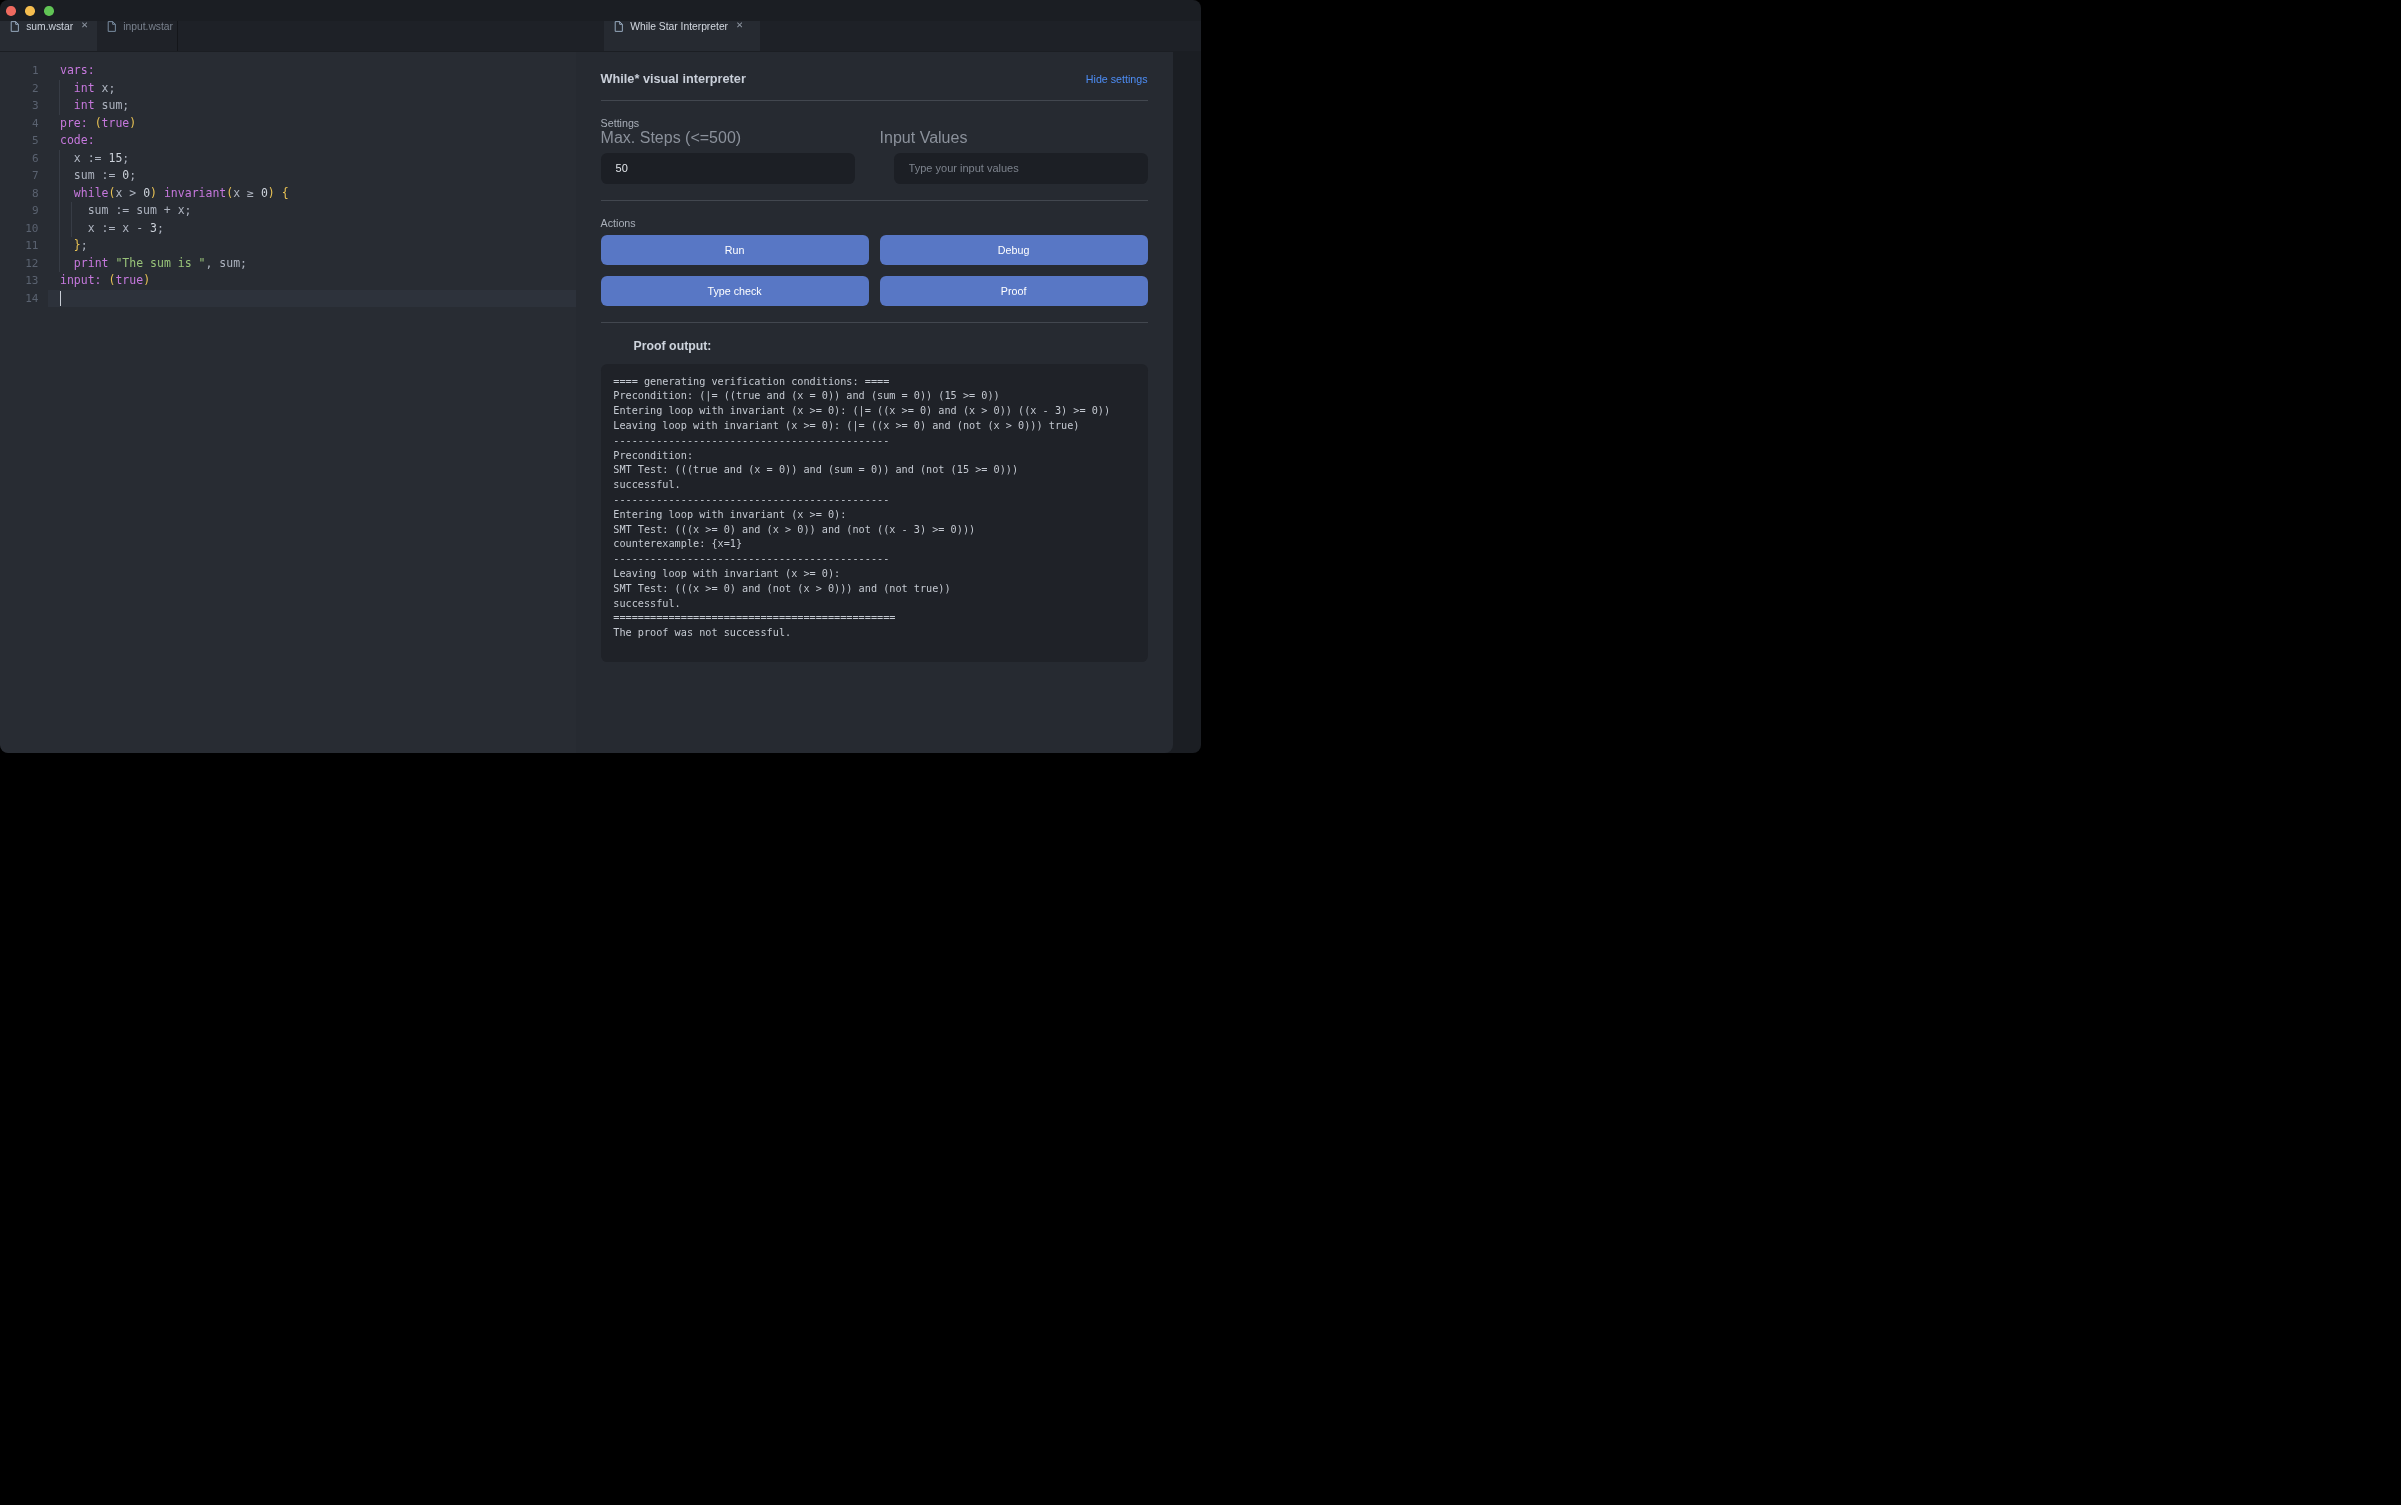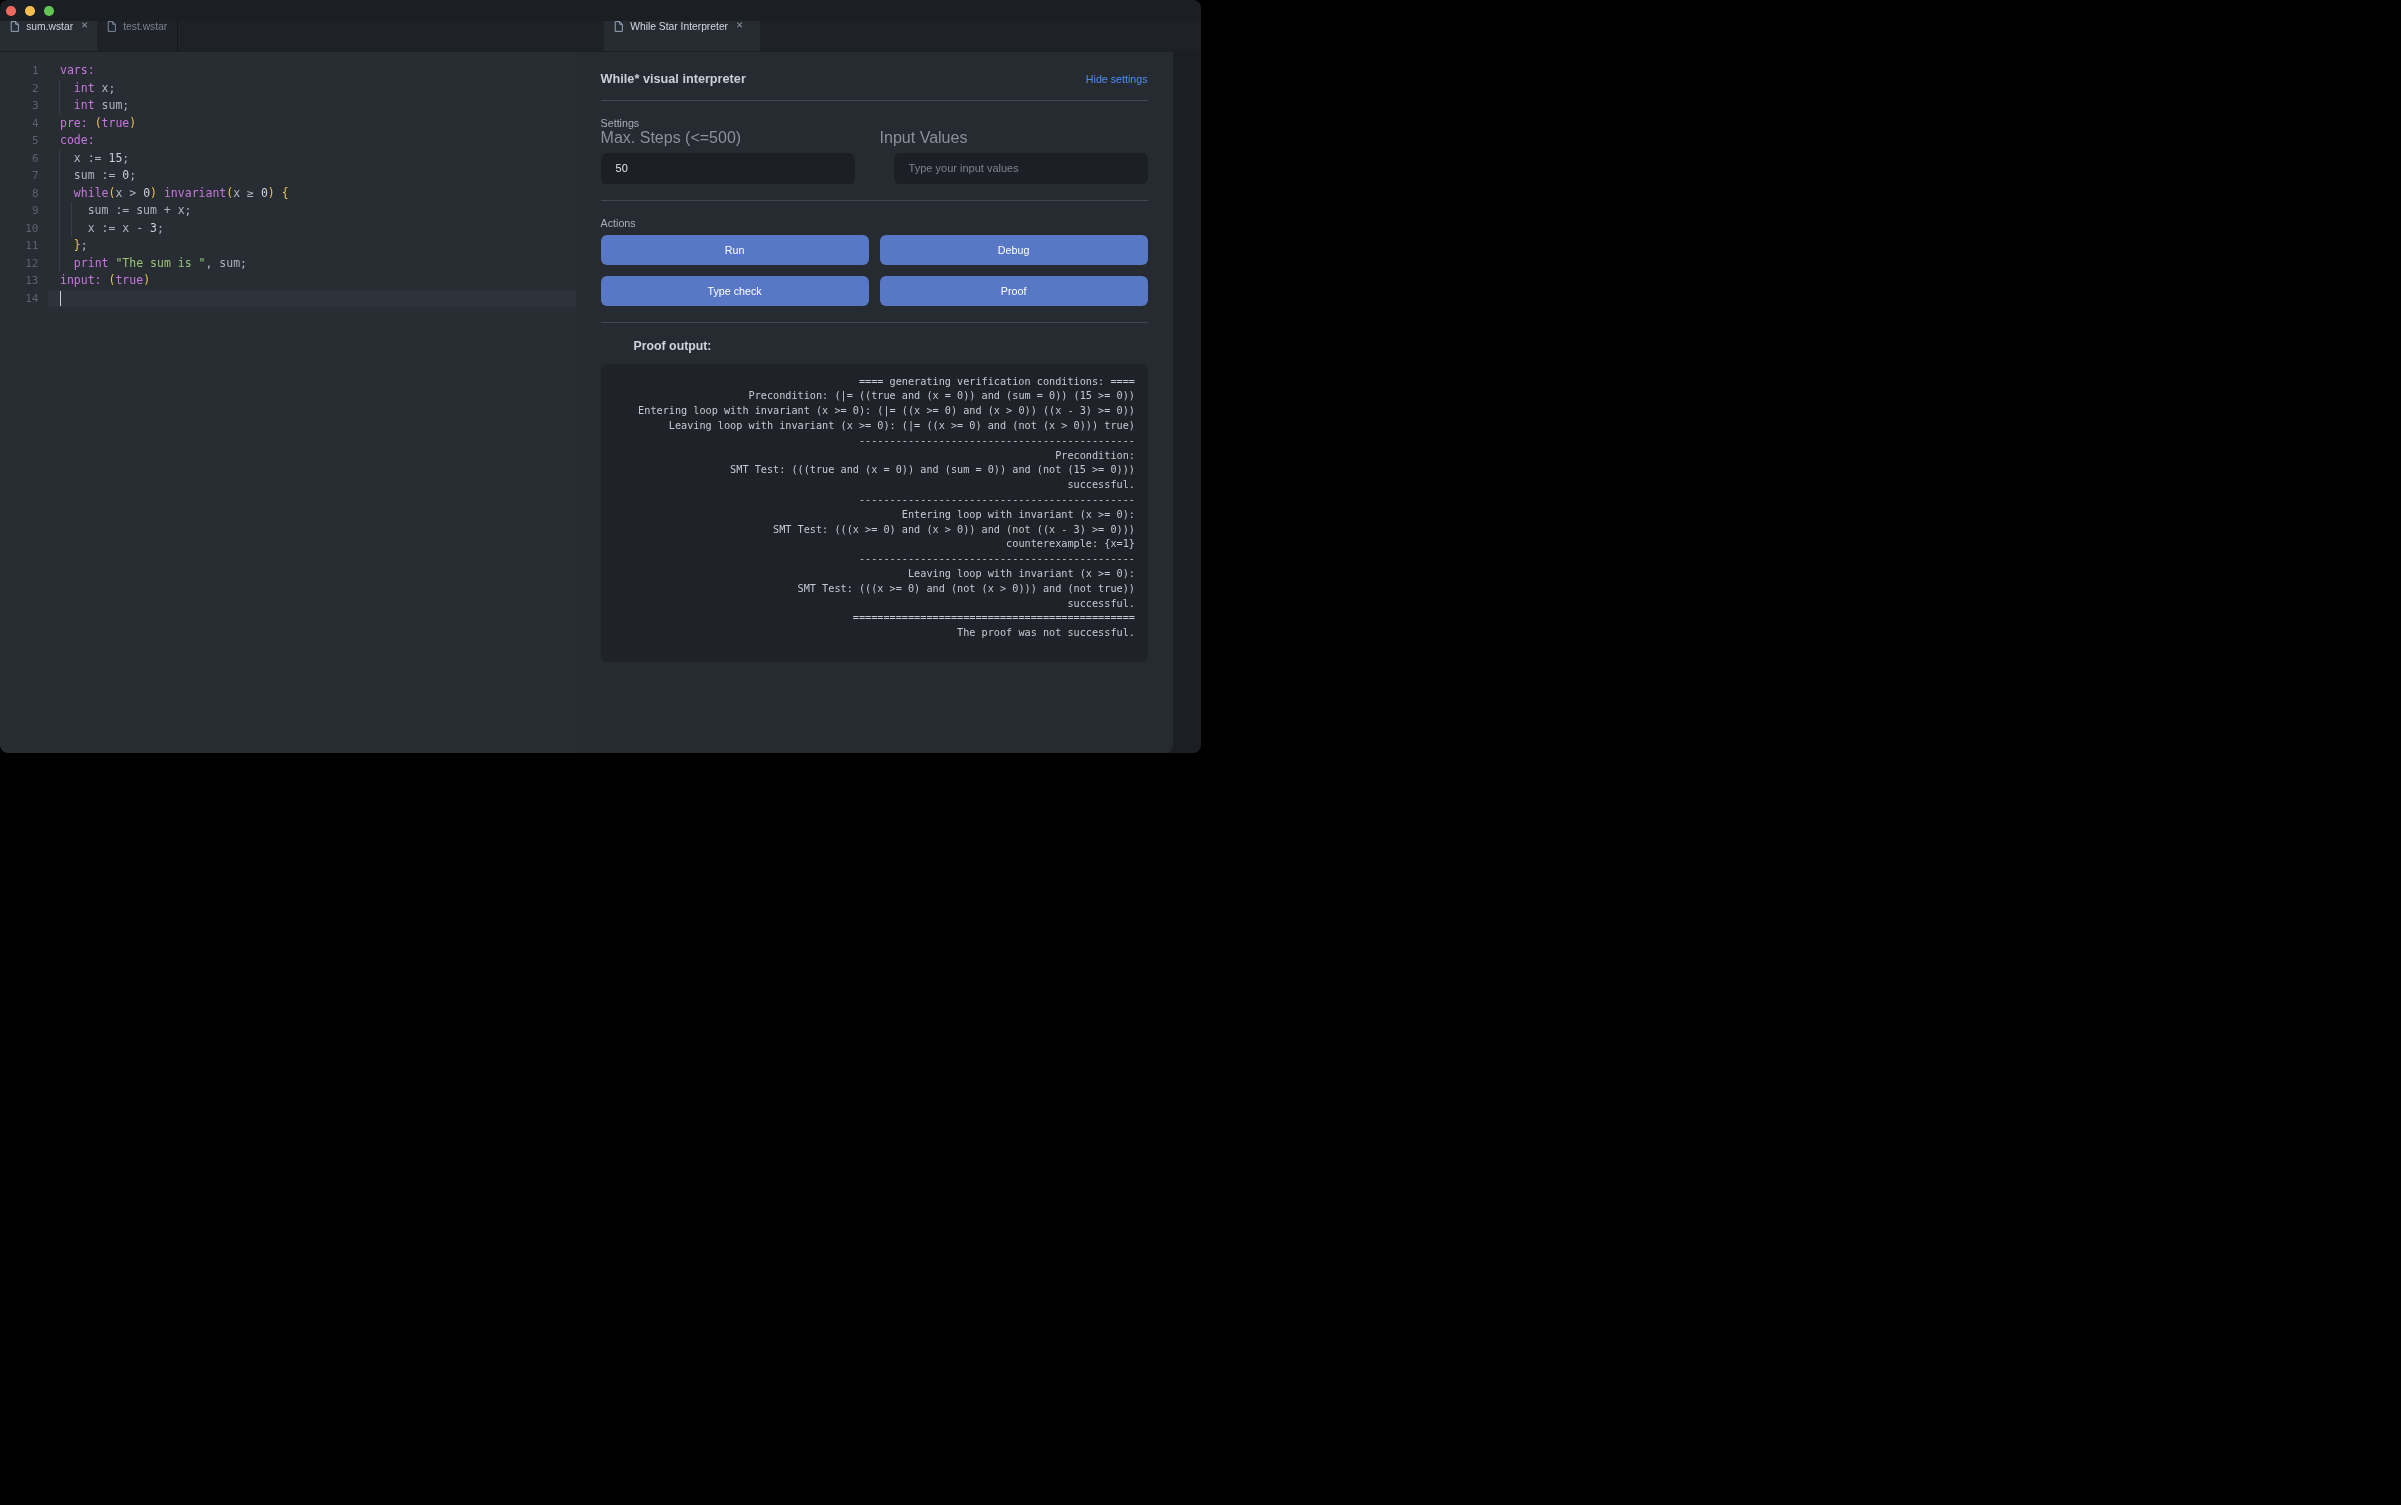--- a/index.html
+++ b/index.html
@@ -67,21 +67,21 @@
     padding:0 15px;font-size:11px;color:#e2e6eb;font-family:"Liberation Sans",sans-serif;outline:none;}
   .field::placeholder{color:#7c828c;}
   .btn-row1{margin-top:6.4px;}
   .btn-row2{margin-top:11px;}
   .abtn{width:100%;height:30px;background:#5877c5;border:none;border-radius:6px;color:#fff;
     font-size:10.7px;font-family:"Liberation Sans",sans-serif;cursor:pointer;}
   #proof-heading{margin-top:16px;font-size:12.3px;font-weight:bold;color:#ced4dd;padding-left:33px;}
   #proof-box{margin-top:11px;height:298px;box-sizing:border-box;background:#1f2228;border-radius:6.4px;
     padding:10.3px 12.7px;overflow:hidden;}
   #proof-text{margin:0;font-family:"DejaVu Sans Mono","Liberation Mono",monospace;font-size:10.2px;
-    line-height:14.8px;color:#c5cad2;white-space:pre;text-align:right;}
+    line-height:14.8px;color:#c5cad2;white-space:pre;}
   .ficon svg{display:block;}
 </style>
 </head>
 <body>
 
 <div id="window">
 
   <div id="titlebar">
     <span class="tl red"></span>
     <span class="tl yellow"></span>
@@ -99,21 +99,21 @@
       <span class="tlabel">sum.wstar</span>
       <span class="tclose">✕</span>
     </div>
     <div class="tab" id="tab-test">
       <span class="ficon">
         <svg width="9.5" height="11" viewBox="0 0 12 14">
             <path d="M1.5 0.8 H7.2 L10.6 4.2 V13.2 H1.5 Z" fill="none" stroke="#8093a8" stroke-width="1.2"></path>
             <path d="M7.2 0.8 V4.2 H10.6" fill="none" stroke="#8093a8" stroke-width="1.2"></path>
           </svg>
       </span>
-      <span class="tlabel">test.wstar</span>
+      <span class="tlabel">input.wstar</span>
     </div>
     <div class="tab" id="tab-interp">
       <span class="ficon">
         <svg width="9.5" height="11" viewBox="0 0 12 14">
             <path d="M1.5 0.8 H7.2 L10.6 4.2 V13.2 H1.5 Z" fill="none" stroke="#9db0c6" stroke-width="1.2"></path>
             <path d="M7.2 0.8 V4.2 H10.6" fill="none" stroke="#9db0c6" stroke-width="1.2"></path>
           </svg>
       </span>
       <span class="tlabel">While Star Interpreter</span>
       <span class="tclose">✕</span>

